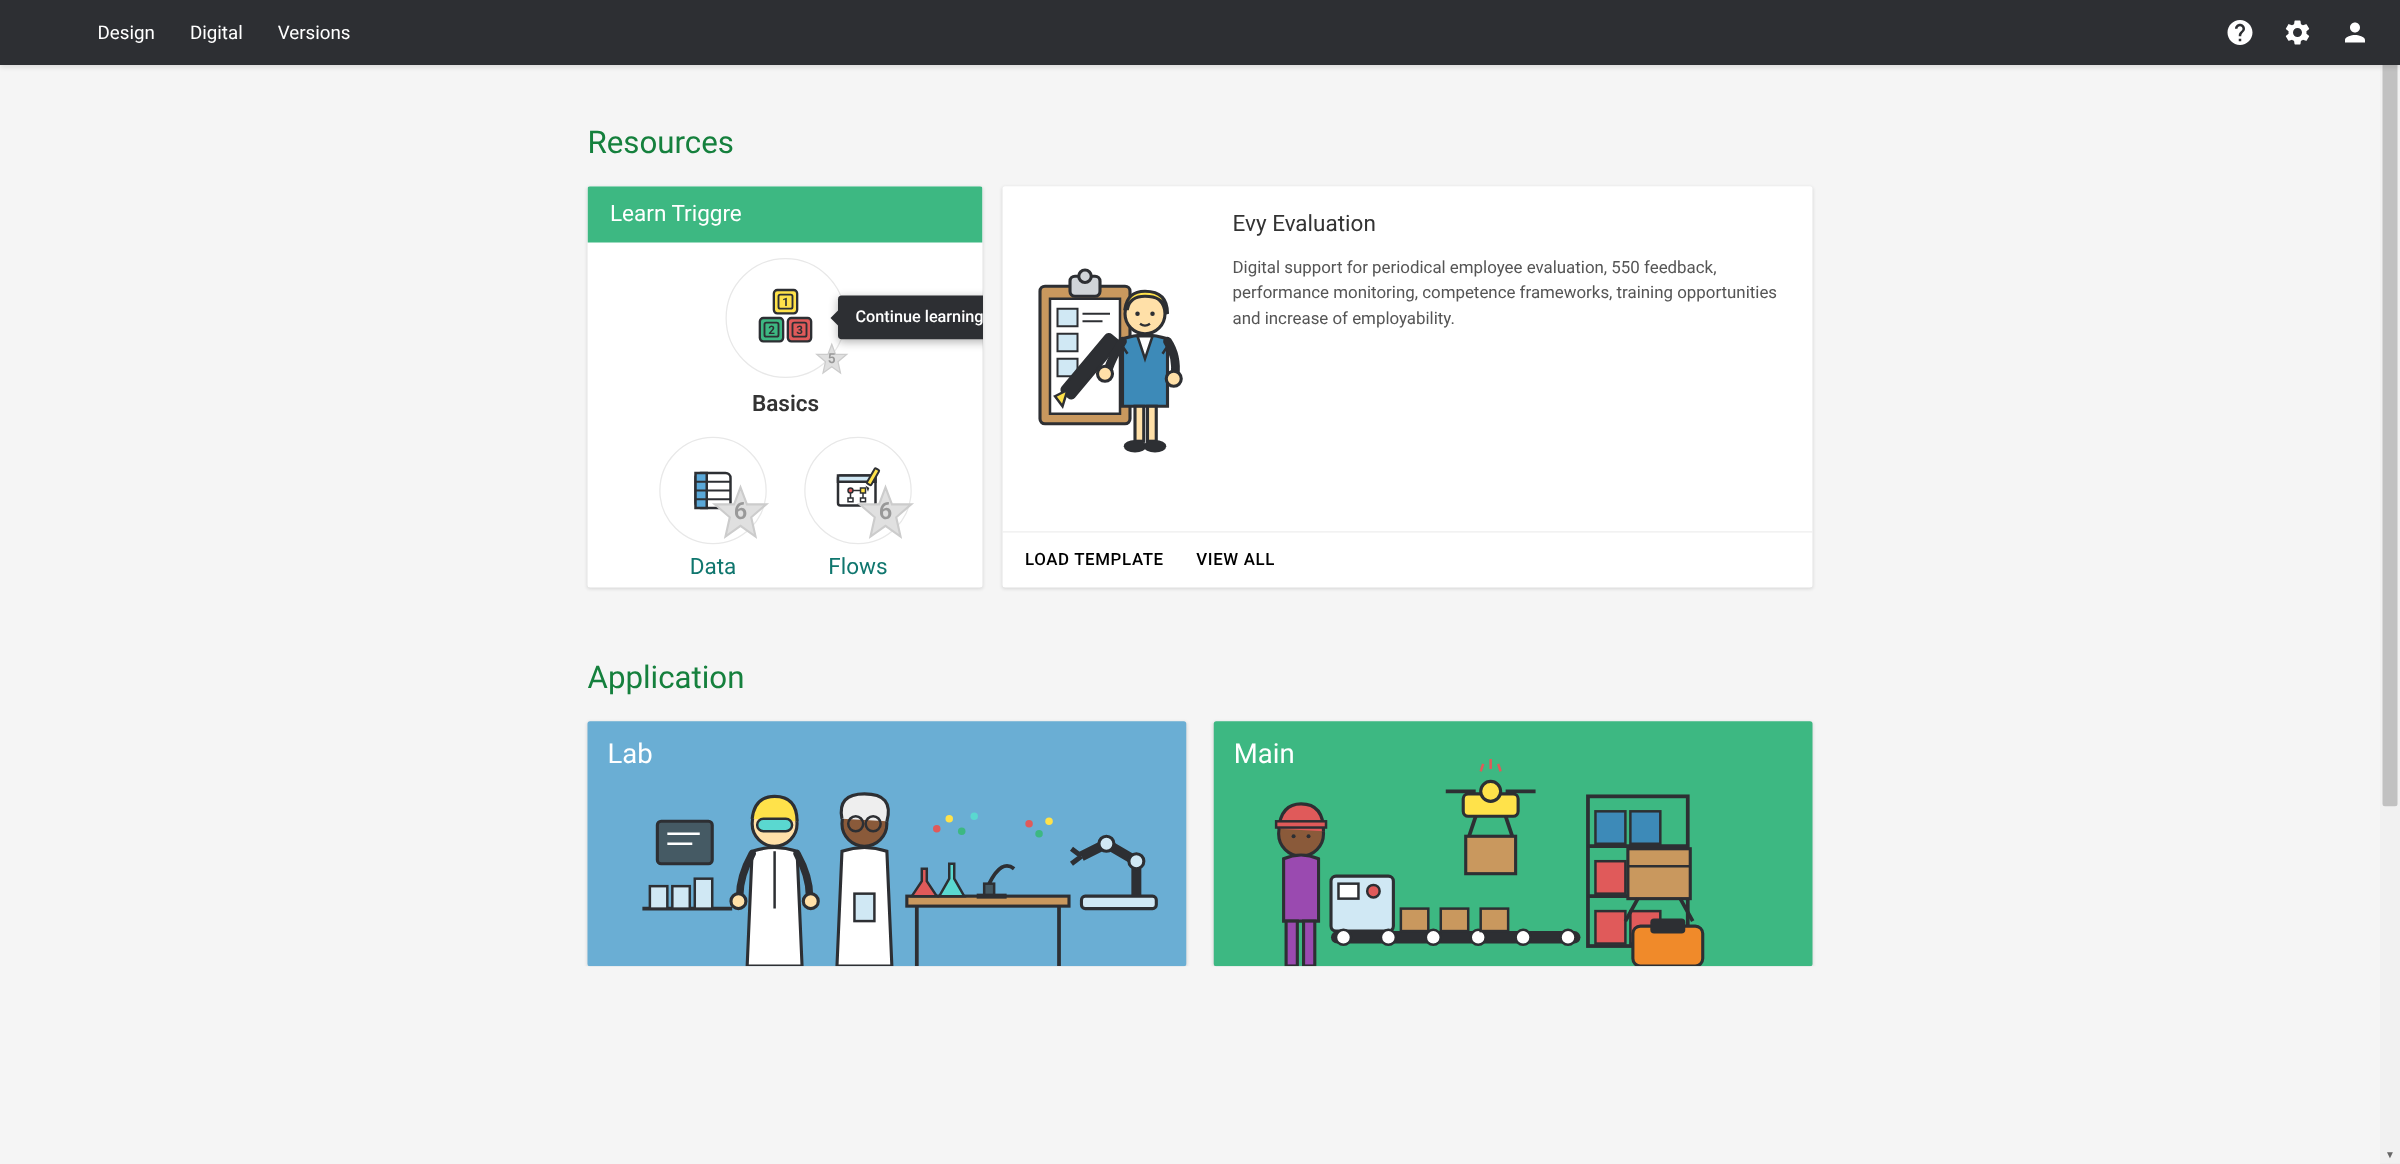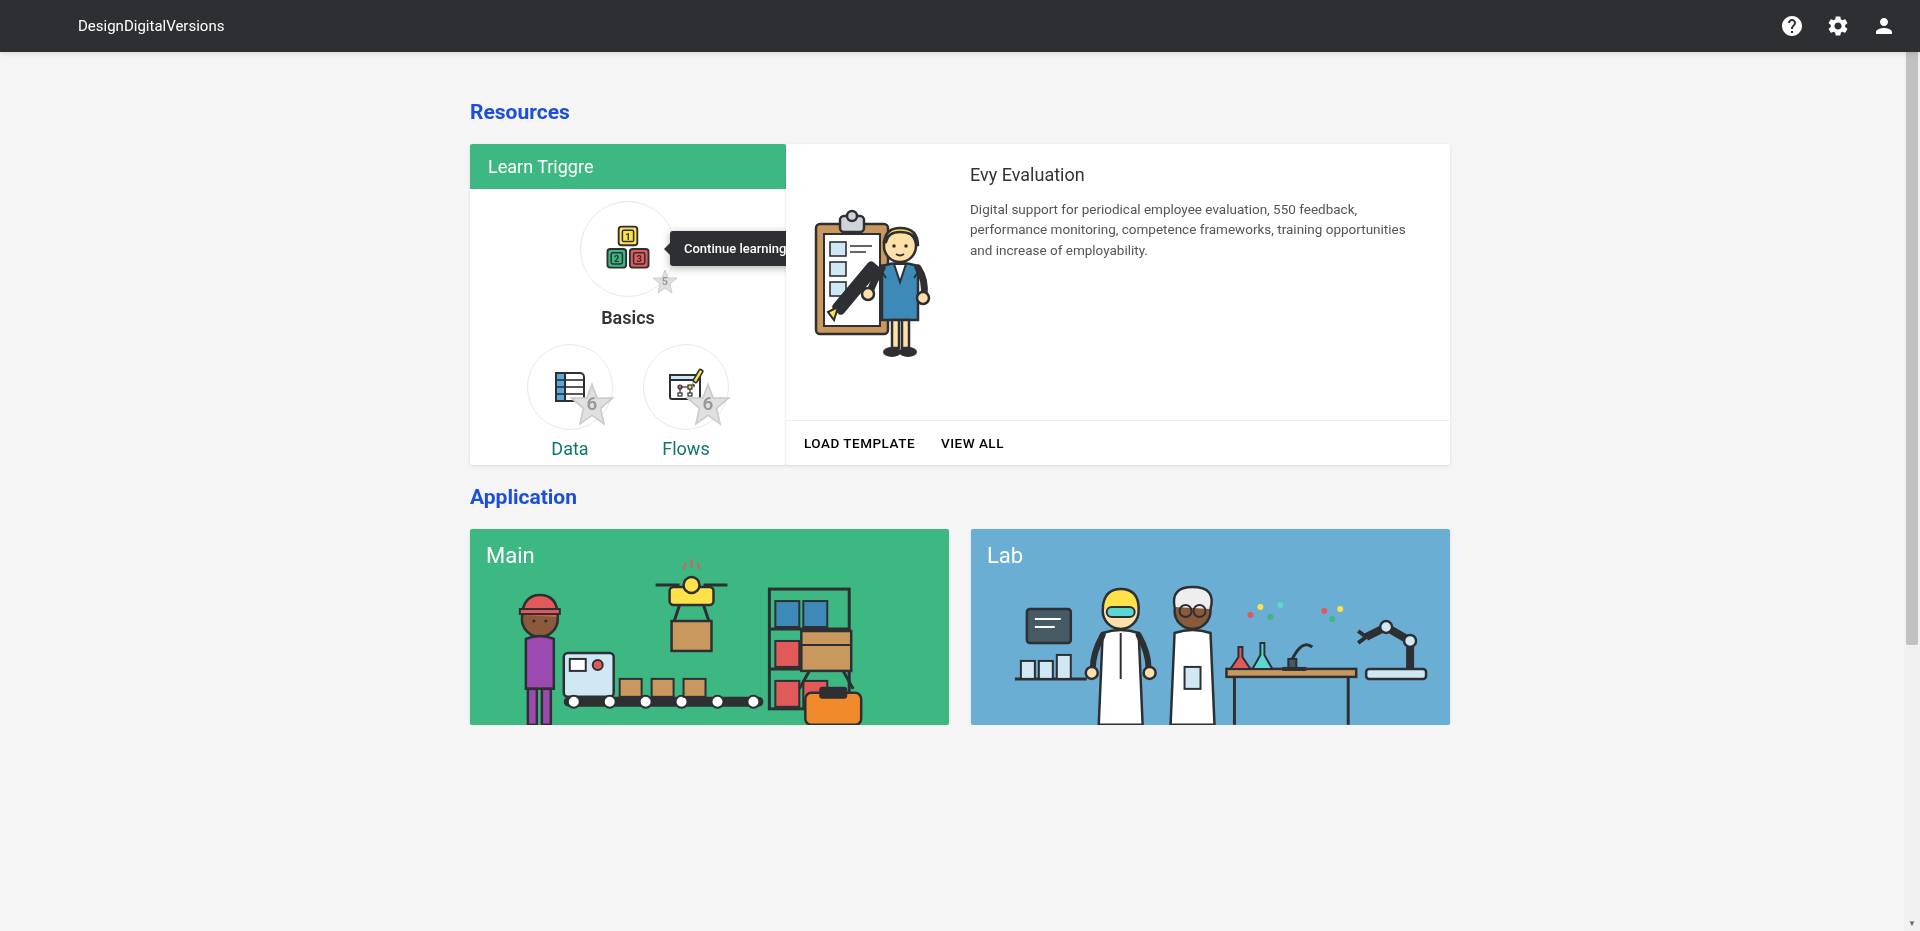--- a/index.html
+++ b/index.html
@@ -1,31 +1,31 @@
 <!DOCTYPE html>
 <html><head>
 <meta charset="utf-8">
 <style>
 * { margin: 0; padding: 0; box-sizing: border-box; }
 body { font-family: -apple-system, BlinkMacSystemFont, "Segoe UI", Roboto, Helvetica, Arial, sans-serif; background: #f5f5f5; color: #333; }
 
 
 .topnav { background: #2d2f33; height: 52px; display: flex; align-items: center; padding: 0 24px; justify-content: space-between; box-shadow: 0 2px 4px rgba(0,0,0,0.1); position: relative; z-index: 10; }
-.topnav-left { display: flex; padding-left: 54px; }
+.topnav-left { display: flex; gap: 28px; padding-left: 54px; }
 .topnav-item { color: #fff; font-size: 15px; cursor: pointer; }
 .topnav-right { display: flex; gap: 22px; align-items: center; }
 .topnav-icon { width: 24px; height: 24px; color: #fff; cursor: pointer; display: flex; align-items: center; justify-content: center; }
 .topnav-icon svg { width: 24px; height: 24px; fill: currentColor; }
 
 
 .container { max-width: 980px; margin: 0 auto; padding: 48px 0 0; }
-.section-title { font-size: 21px; color: #1d4ed8; font-weight: 700; margin-bottom: 20px; }
-
-
-.cards-row { display: flex; margin-bottom: 20px; }
+.section-title { font-size: 25px; color: #15803d; font-weight: 400; margin-bottom: 20px; }
+
+
+.cards-row { display: flex; gap: 16px; margin-bottom: 58px; }
 .card { background: #fff; border-radius: 2px; box-shadow: 0 1px 3px rgba(0,0,0,0.12); overflow: hidden; display: flex; flex-direction: column; }
 .card-learn { flex: 0 0 316px; }
 .card-templates { flex: 1; }
 
 .card-header { color: #fff; padding: 12px 18px; font-size: 18px; font-weight: 400; }
 .card-header.green { background: #3db882; }
 .card-header.blue { background: #3d8ab8; }
 
 
 .learn-body { height: 276px; overflow-y: scroll; position: relative; padding-top: 12px; }
@@ -232,20 +232,79 @@
         <span class="templates-action">VIEW ALL</span>
       </div>
     </div>
 
   </div>
 
   <h2 class="section-title">Application</h2>
 
   <div class="app-cards-row">
 
+    <div class="app-card lab">
+      <div class="app-card-title">Lab</div>
+      <div class="app-art">
+        <svg viewBox="0 0 480 196">
+
+          <rect x="56" y="80" width="44" height="34" rx="3" fill="#455a64" stroke="#2d2f33" stroke-width="2.5"></rect>
+          <line x1="64" y1="90" x2="90" y2="90" stroke="#fff" stroke-width="2"></line>
+          <line x1="64" y1="98" x2="84" y2="98" stroke="#fff" stroke-width="2"></line>
+
+          <line x1="44" y1="150" x2="116" y2="150" stroke="#2d2f33" stroke-width="3"></line>
+          <rect x="50" y="132" width="14" height="18" fill="#d0e8f4" stroke="#2d2f33" stroke-width="2"></rect>
+          <rect x="68" y="132" width="14" height="18" fill="#d0e8f4" stroke="#2d2f33" stroke-width="2"></rect>
+          <rect x="86" y="126" width="14" height="24" fill="#d0e8f4" stroke="#2d2f33" stroke-width="2"></rect>
+
+          <circle cx="150" cy="82" r="18" fill="#ffe0a8" stroke="#2d2f33" stroke-width="2.5"></circle>
+          <path d="M132 78 Q134 60 150 60 Q168 60 168 80" fill="#ffe24a" stroke="#2d2f33" stroke-width="2.5"></path>
+          <rect x="136" y="78" width="28" height="10" rx="5" fill="#5ad8d0" stroke="#2d2f33" stroke-width="2"></rect>
+          <path d="M132 104 Q150 98 168 104 L172 196 L128 196 Z" fill="#fff" stroke="#2d2f33" stroke-width="2.5"></path>
+          <line x1="150" y1="104" x2="150" y2="150" stroke="#2d2f33" stroke-width="2"></line>
+          <path d="M132 106 Q122 124 122 140" stroke="#2d2f33" stroke-width="6" fill="none" stroke-linecap="round"></path>
+          <circle cx="121" cy="144" r="6" fill="#ffe0a8" stroke="#2d2f33" stroke-width="2.5"></circle>
+          <path d="M168 106 Q178 124 178 140" stroke="#2d2f33" stroke-width="6" fill="none" stroke-linecap="round"></path>
+          <circle cx="179" cy="144" r="6" fill="#ffe0a8" stroke="#2d2f33" stroke-width="2.5"></circle>
+
+          <circle cx="222" cy="82" r="18" fill="#8a5a3a" stroke="#2d2f33" stroke-width="2.5"></circle>
+          <path d="M204 78 Q200 58 222 58 Q246 58 240 80" fill="#eee" stroke="#2d2f33" stroke-width="2.5"></path>
+          <circle cx="215" cy="82" r="6" fill="none" stroke="#2d2f33" stroke-width="2"></circle>
+          <circle cx="229" cy="82" r="6" fill="none" stroke="#2d2f33" stroke-width="2"></circle>
+          <path d="M204 104 Q222 98 240 104 L244 196 L200 196 Z" fill="#fff" stroke="#2d2f33" stroke-width="2.5"></path>
+          <rect x="214" y="138" width="16" height="22" fill="#d0e8f4" stroke="#2d2f33" stroke-width="2"></rect>
+
+          <rect x="256" y="140" width="130" height="8" fill="#c9985e" stroke="#2d2f33" stroke-width="2.5"></rect>
+          <line x1="264" y1="148" x2="264" y2="196" stroke="#2d2f33" stroke-width="3"></line>
+          <line x1="378" y1="148" x2="378" y2="196" stroke="#2d2f33" stroke-width="3"></line>
+
+          <path d="M268 118 L268 128 L260 140 L280 140 L272 128 L272 118 Z" fill="#e05a5a" stroke="#2d2f33" stroke-width="2"></path>
+          <path d="M290 114 L290 126 L282 140 L302 140 L294 126 L294 114 Z" fill="#5ad8d0" stroke="#2d2f33" stroke-width="2"></path>
+
+          <rect x="318" y="130" width="8" height="10" fill="#455a64" stroke="#2d2f33" stroke-width="2"></rect>
+          <path d="M322 130 Q332 110 342 118" fill="none" stroke="#2d2f33" stroke-width="3"></path>
+          <rect x="312" y="138" width="24" height="4" fill="#2d2f33"></rect>
+
+          <circle cx="280" cy="86" r="3" fill="#e05a5a"></circle>
+            <circle cx="290" cy="78" r="3" fill="#ffe24a"></circle>
+          <circle cx="300" cy="88" r="3" fill="#3db882"></circle>
+            <circle cx="310" cy="76" r="3" fill="#5ad8d0"></circle>
+          <circle cx="354" cy="82" r="3" fill="#e05a5a"></circle>
+            <circle cx="362" cy="90" r="3" fill="#3db882"></circle>
+          <circle cx="370" cy="80" r="3" fill="#ffe24a"></circle>
+
+          <rect x="396" y="140" width="60" height="10" rx="3" fill="#d0e8f4" stroke="#2d2f33" stroke-width="2.5"></rect>
+          <path d="M440 140 L440 112 L416 98 L396 108" fill="none" stroke="#2d2f33" stroke-width="8" stroke-linejoin="round"></path>
+          <circle cx="440" cy="112" r="6" fill="#d0e8f4" stroke="#2d2f33" stroke-width="2.5"></circle>
+          <circle cx="416" cy="98" r="6" fill="#d0e8f4" stroke="#2d2f33" stroke-width="2.5"></circle>
+          <path d="M396 108 L388 102 M396 108 L388 114" stroke="#2d2f33" stroke-width="4"></path>
+        </svg>
+      </div>
+    </div>
+
     <div class="app-card main">
       <div class="app-card-title">Main</div>
       <div class="app-art">
         <svg viewBox="0 0 480 196">
 
           <circle cx="70" cy="90" r="18" fill="#8a5a3a" stroke="#2d2f33" stroke-width="2.5"></circle>
           <path d="M52 86 Q54 66 70 66 Q88 66 88 88" fill="#e05a5a" stroke="#2d2f33" stroke-width="2.5"></path>
           <rect x="50" y="80" width="40" height="5" fill="#e05a5a" stroke="#2d2f33" stroke-width="2"></rect>
           <circle cx="64" cy="92" r="1.6" fill="#2d2f33"></circle>
             <circle cx="76" cy="92" r="1.6" fill="#2d2f33"></circle>
@@ -290,79 +349,20 @@
 
           <rect x="332" y="102" width="50" height="40" fill="#c9985e" stroke="#2d2f33" stroke-width="2.5"></rect>
           <line x1="332" y1="116" x2="382" y2="116" stroke="#2d2f33" stroke-width="2"></line>
           <path d="M340 142 L330 160 M374 142 L384 160" stroke="#2d2f33" stroke-width="3"></path>
           <rect x="336" y="164" width="56" height="32" rx="6" fill="#f08a2a" stroke="#2d2f33" stroke-width="2.5"></rect>
           <rect x="350" y="158" width="28" height="12" rx="3" fill="#2d2f33"></rect>
         </svg>
       </div>
     </div>
 
-    <div class="app-card lab">
-      <div class="app-card-title">Lab</div>
-      <div class="app-art">
-        <svg viewBox="0 0 480 196">
-
-          <rect x="56" y="80" width="44" height="34" rx="3" fill="#455a64" stroke="#2d2f33" stroke-width="2.5"></rect>
-          <line x1="64" y1="90" x2="90" y2="90" stroke="#fff" stroke-width="2"></line>
-          <line x1="64" y1="98" x2="84" y2="98" stroke="#fff" stroke-width="2"></line>
-
-          <line x1="44" y1="150" x2="116" y2="150" stroke="#2d2f33" stroke-width="3"></line>
-          <rect x="50" y="132" width="14" height="18" fill="#d0e8f4" stroke="#2d2f33" stroke-width="2"></rect>
-          <rect x="68" y="132" width="14" height="18" fill="#d0e8f4" stroke="#2d2f33" stroke-width="2"></rect>
-          <rect x="86" y="126" width="14" height="24" fill="#d0e8f4" stroke="#2d2f33" stroke-width="2"></rect>
-
-          <circle cx="150" cy="82" r="18" fill="#ffe0a8" stroke="#2d2f33" stroke-width="2.5"></circle>
-          <path d="M132 78 Q134 60 150 60 Q168 60 168 80" fill="#ffe24a" stroke="#2d2f33" stroke-width="2.5"></path>
-          <rect x="136" y="78" width="28" height="10" rx="5" fill="#5ad8d0" stroke="#2d2f33" stroke-width="2"></rect>
-          <path d="M132 104 Q150 98 168 104 L172 196 L128 196 Z" fill="#fff" stroke="#2d2f33" stroke-width="2.5"></path>
-          <line x1="150" y1="104" x2="150" y2="150" stroke="#2d2f33" stroke-width="2"></line>
-          <path d="M132 106 Q122 124 122 140" stroke="#2d2f33" stroke-width="6" fill="none" stroke-linecap="round"></path>
-          <circle cx="121" cy="144" r="6" fill="#ffe0a8" stroke="#2d2f33" stroke-width="2.5"></circle>
-          <path d="M168 106 Q178 124 178 140" stroke="#2d2f33" stroke-width="6" fill="none" stroke-linecap="round"></path>
-          <circle cx="179" cy="144" r="6" fill="#ffe0a8" stroke="#2d2f33" stroke-width="2.5"></circle>
-
-          <circle cx="222" cy="82" r="18" fill="#8a5a3a" stroke="#2d2f33" stroke-width="2.5"></circle>
-          <path d="M204 78 Q200 58 222 58 Q246 58 240 80" fill="#eee" stroke="#2d2f33" stroke-width="2.5"></path>
-          <circle cx="215" cy="82" r="6" fill="none" stroke="#2d2f33" stroke-width="2"></circle>
-          <circle cx="229" cy="82" r="6" fill="none" stroke="#2d2f33" stroke-width="2"></circle>
-          <path d="M204 104 Q222 98 240 104 L244 196 L200 196 Z" fill="#fff" stroke="#2d2f33" stroke-width="2.5"></path>
-          <rect x="214" y="138" width="16" height="22" fill="#d0e8f4" stroke="#2d2f33" stroke-width="2"></rect>
-
-          <rect x="256" y="140" width="130" height="8" fill="#c9985e" stroke="#2d2f33" stroke-width="2.5"></rect>
-          <line x1="264" y1="148" x2="264" y2="196" stroke="#2d2f33" stroke-width="3"></line>
-          <line x1="378" y1="148" x2="378" y2="196" stroke="#2d2f33" stroke-width="3"></line>
-
-          <path d="M268 118 L268 128 L260 140 L280 140 L272 128 L272 118 Z" fill="#e05a5a" stroke="#2d2f33" stroke-width="2"></path>
-          <path d="M290 114 L290 126 L282 140 L302 140 L294 126 L294 114 Z" fill="#5ad8d0" stroke="#2d2f33" stroke-width="2"></path>
-
-          <rect x="318" y="130" width="8" height="10" fill="#455a64" stroke="#2d2f33" stroke-width="2"></rect>
-          <path d="M322 130 Q332 110 342 118" fill="none" stroke="#2d2f33" stroke-width="3"></path>
-          <rect x="312" y="138" width="24" height="4" fill="#2d2f33"></rect>
-
-          <circle cx="280" cy="86" r="3" fill="#e05a5a"></circle>
-            <circle cx="290" cy="78" r="3" fill="#ffe24a"></circle>
-          <circle cx="300" cy="88" r="3" fill="#3db882"></circle>
-            <circle cx="310" cy="76" r="3" fill="#5ad8d0"></circle>
-          <circle cx="354" cy="82" r="3" fill="#e05a5a"></circle>
-            <circle cx="362" cy="90" r="3" fill="#3db882"></circle>
-          <circle cx="370" cy="80" r="3" fill="#ffe24a"></circle>
-
-          <rect x="396" y="140" width="60" height="10" rx="3" fill="#d0e8f4" stroke="#2d2f33" stroke-width="2.5"></rect>
-          <path d="M440 140 L440 112 L416 98 L396 108" fill="none" stroke="#2d2f33" stroke-width="8" stroke-linejoin="round"></path>
-          <circle cx="440" cy="112" r="6" fill="#d0e8f4" stroke="#2d2f33" stroke-width="2.5"></circle>
-          <circle cx="416" cy="98" r="6" fill="#d0e8f4" stroke="#2d2f33" stroke-width="2.5"></circle>
-          <path d="M396 108 L388 102 M396 108 L388 114" stroke="#2d2f33" stroke-width="4"></path>
-        </svg>
-      </div>
-    </div>
-
   </div>
 
 </div>
 
 <div class="page-scrollbar">
   <div class="page-scrollbar-arrow">▲</div>
   <div class="page-scrollbar-track">
     <div class="page-scrollbar-thumb"></div>
   </div>
   <div class="page-scrollbar-arrow">▼</div>

